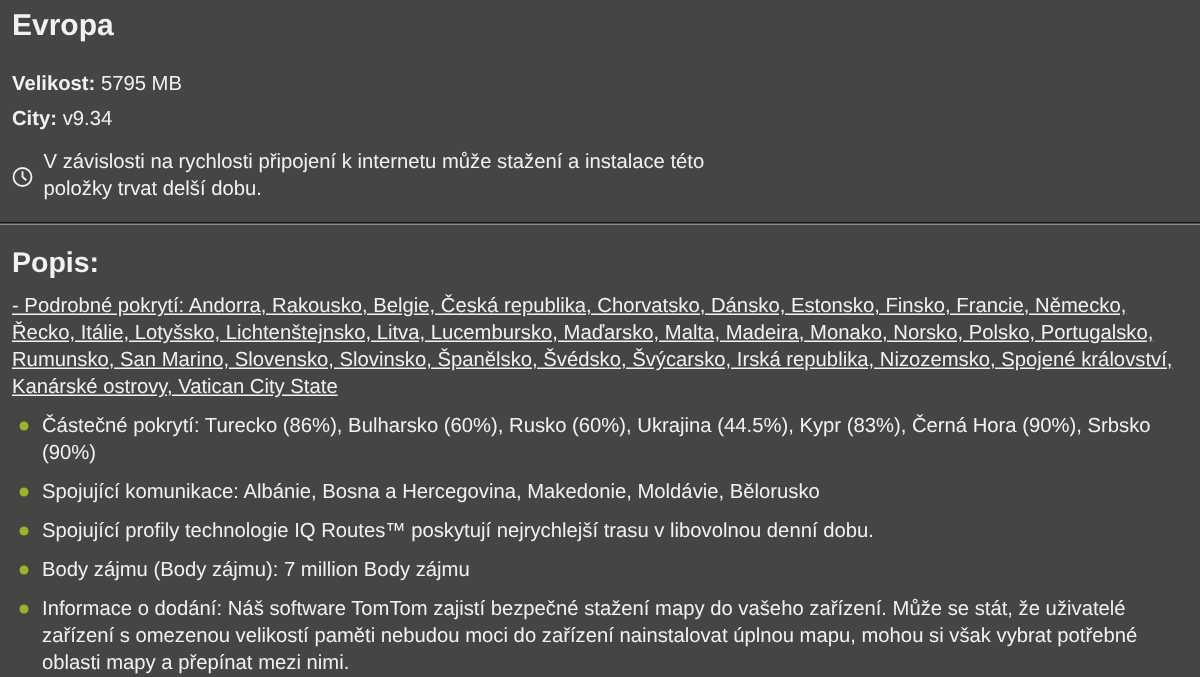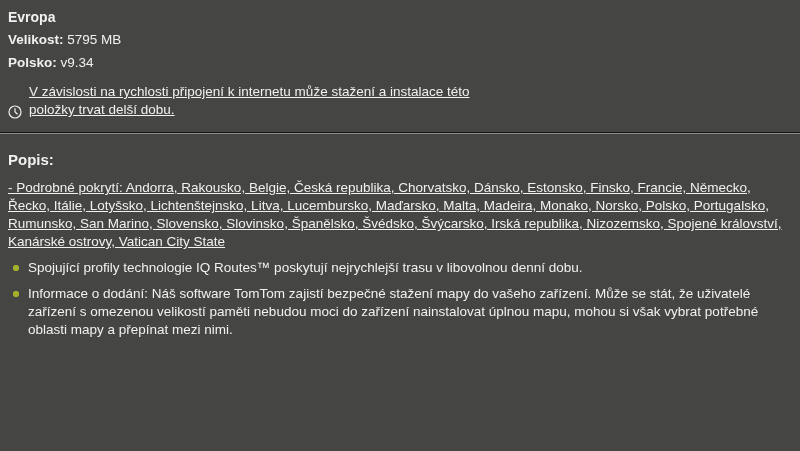--- a/index.html
+++ b/index.html
@@ -19,51 +19,50 @@
     color: var(--text);
     font-family: "Liberation Sans", sans-serif;
     font-size: 13.5px;
     line-height: 18px;
   }
   .page { width: 800px; height: 451px; }
 
   
   .header { padding: 6px 8px 0 8px; }
   .title {
-    font-size: 14px;
+    font-size: 20px;
     line-height: 22px;
     font-weight: bold;
-    margin-bottom: 4px;
+    margin-bottom: 20px;
   }
   .meta-row { line-height: 16px; margin-bottom: 6px; }
   .meta-row.first { margin-bottom: 7px; }
   .meta-label { font-weight: bold; }
   .note-row {
     display: flex;
-    align-items: flex-end;
+    align-items: center;
     gap: 7px;
     margin-top: 12px;
-    text-decoration: underline;
   }
   .clock { flex: 0 0 auto; width: 14px; height: 14px; margin-top: 2px; }
   .clock svg { display: block; }
   .note-text { max-width: 448px; }
 
   
   .divider {
     margin-top: 13px;
     height: 2px;
     background: var(--divider-dark);
     border-bottom: 1px solid var(--divider-light);
   }
 
   
   .description { padding: 0 8px; }
   .desc-heading {
-    font-size: 15px;
+    font-size: 19px;
     line-height: 18px;
     font-weight: bold;
     margin-top: 17px;
   }
   .coverage-paragraph { margin-top: 10px; text-decoration: underline; }
   .feature-list {
     list-style: none;
     margin-top: 8px;
   }
   .feature-list li {
@@ -88,21 +87,21 @@
 
   <div class="header">
     <div class="title">Evropa</div>
 
     <div class="meta-row first">
       <span class="meta-label">Velikost:</span>
       <span>5795 MB</span>
     </div>
 
     <div class="meta-row">
-      <span class="meta-label">Polsko:</span>
+      <span class="meta-label">City:</span>
       <span>v9.34</span>
     </div>
 
     <div class="note-row">
       <span class="clock">
         <svg width="14" height="14" viewBox="0 0 14 14" fill="none" stroke="#f1f1f1" stroke-width="1.2">
           <circle cx="7" cy="7" r="6"></circle>
           <line x1="7" y1="7" x2="7" y2="3.2"></line>
           <line x1="7" y1="7" x2="9.6" y2="9.2"></line>
         </svg>
@@ -110,20 +109,21 @@
       <span class="note-text">V závislosti na rychlosti připojení k internetu může stažení a instalace této položky trvat delší dobu.</span>
     </div>
   </div>
 
   <div class="divider"></div>
 
   <div class="description">
     <div class="desc-heading">Popis:</div>
     <p class="coverage-paragraph">- Podrobné pokrytí: Andorra, Rakousko, Belgie, Česká republika, Chorvatsko, Dánsko, Estonsko, Finsko, Francie, Německo, Řecko, Itálie, Lotyšsko, Lichtenštejnsko, Litva, Lucembursko, Maďarsko, Malta, Madeira, Monako, Norsko, Polsko, Portugalsko, Rumunsko, San Marino, Slovensko, Slovinsko, Španělsko, Švédsko, Švýcarsko, Irská republika, Nizozemsko, Spojené království, Kanárské ostrovy, Vatican City State</p>
     <ul class="feature-list">
-        <li><span class="dot"></span></li>
+        <li><span class="dot"></span><span>Částečné pokrytí: Turecko (86%), Bulharsko (60%), Rusko (60%), Ukrajina (44.5%), Kypr (83%), Černá Hora (90%), Srbsko (90%)</span></li>
+        <li><span class="dot"></span><span>Spojující komunikace: Albánie, Bosna a Hercegovina, Makedonie, Moldávie, Bělorusko</span></li>
         <li><span class="dot"></span><span>Spojující profily technologie IQ Routes™ poskytují nejrychlejší trasu v libovolnou denní dobu.</span></li>
-        <li><span class="dot"></span></li>
+        <li><span class="dot"></span><span>Body zájmu (Body zájmu): 7 million Body zájmu</span></li>
         <li><span class="dot"></span><span>Informace o dodání: Náš software TomTom zajistí bezpečné stažení mapy do vašeho zařízení. Může se stát, že uživatelé zařízení s omezenou velikostí paměti nebudou moci do zařízení nainstalovat úplnou mapu, mohou si však vybrat potřebné oblasti mapy a přepínat mezi nimi.</span></li>
       </ul>
   </div>
 
 </div>
 
 </body></html>

